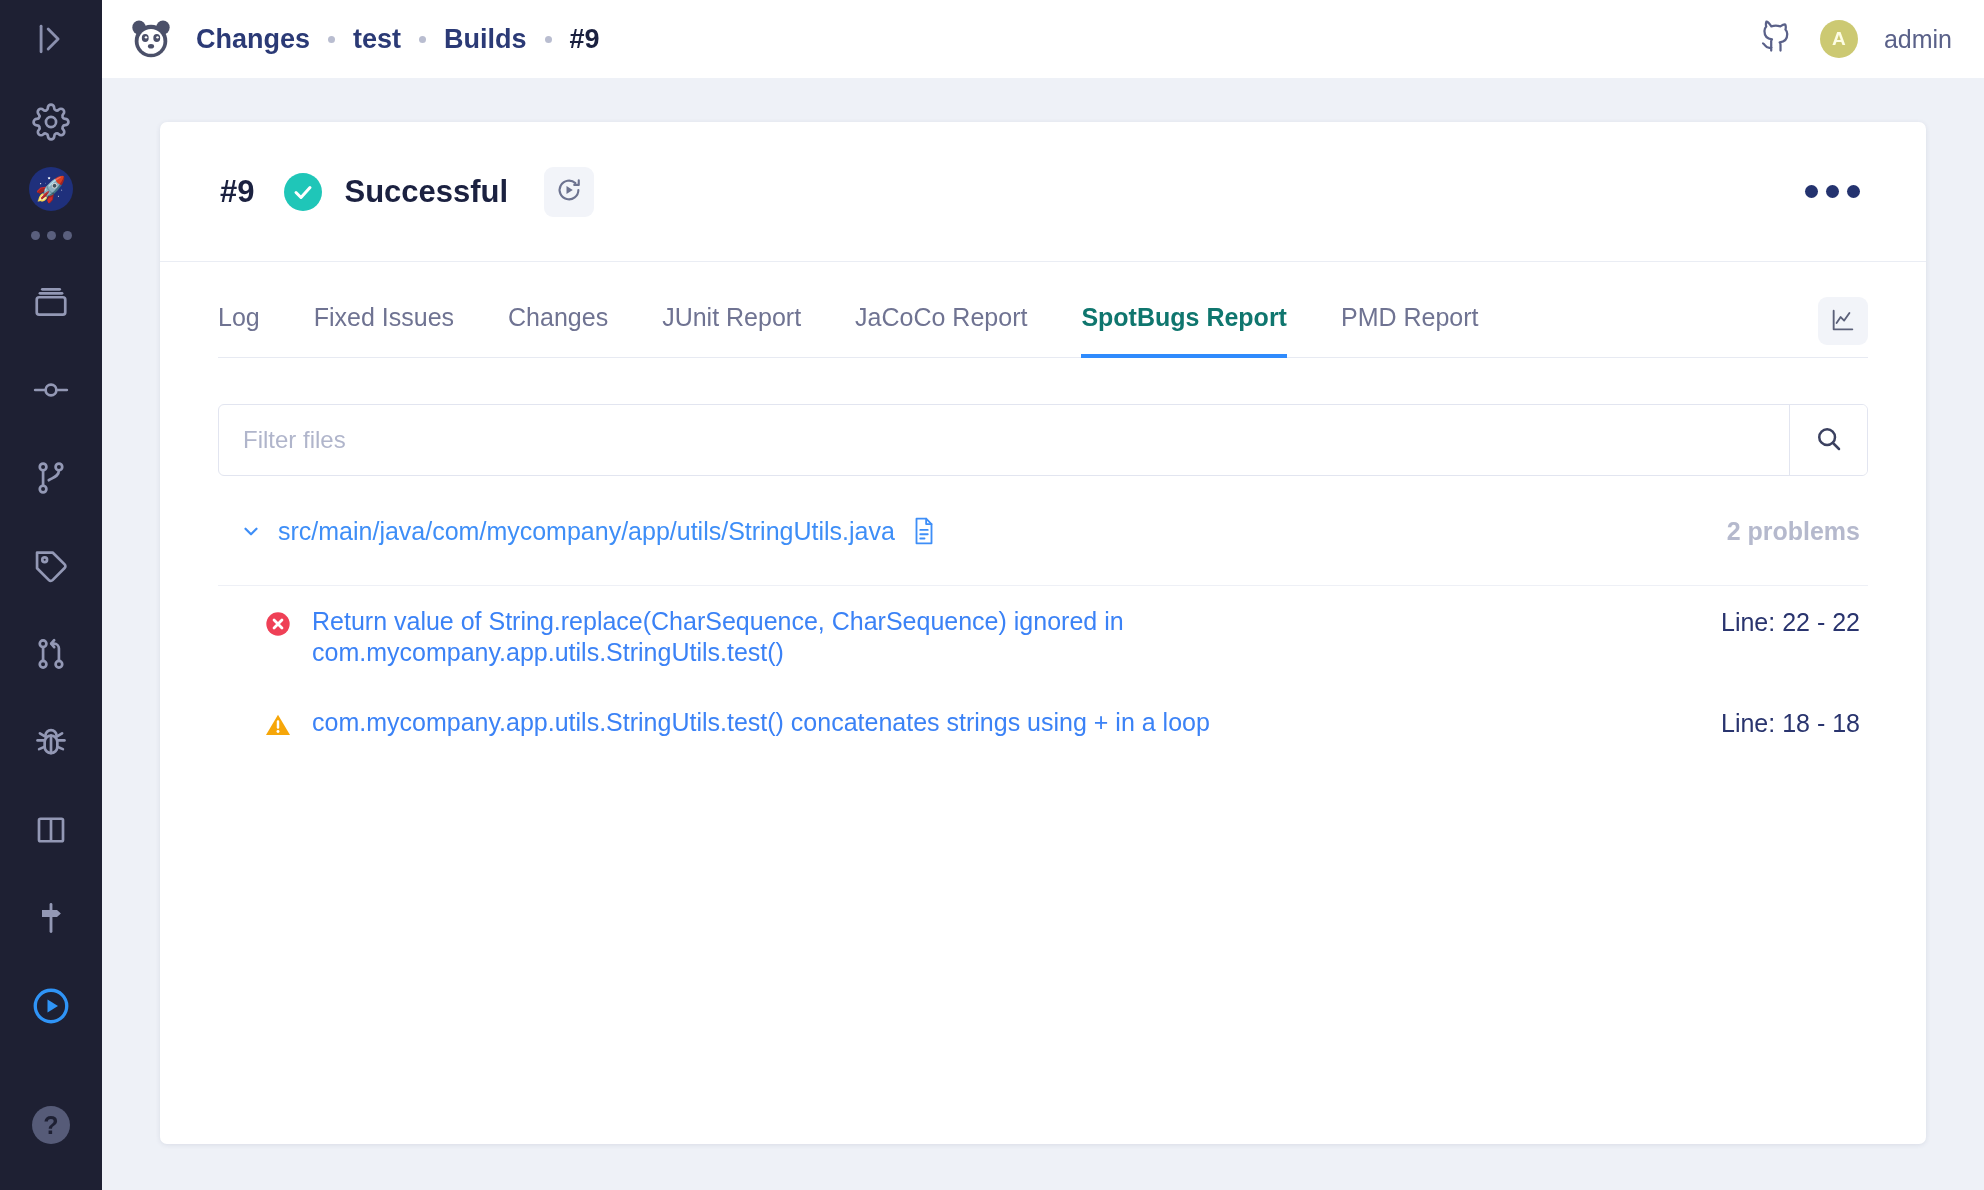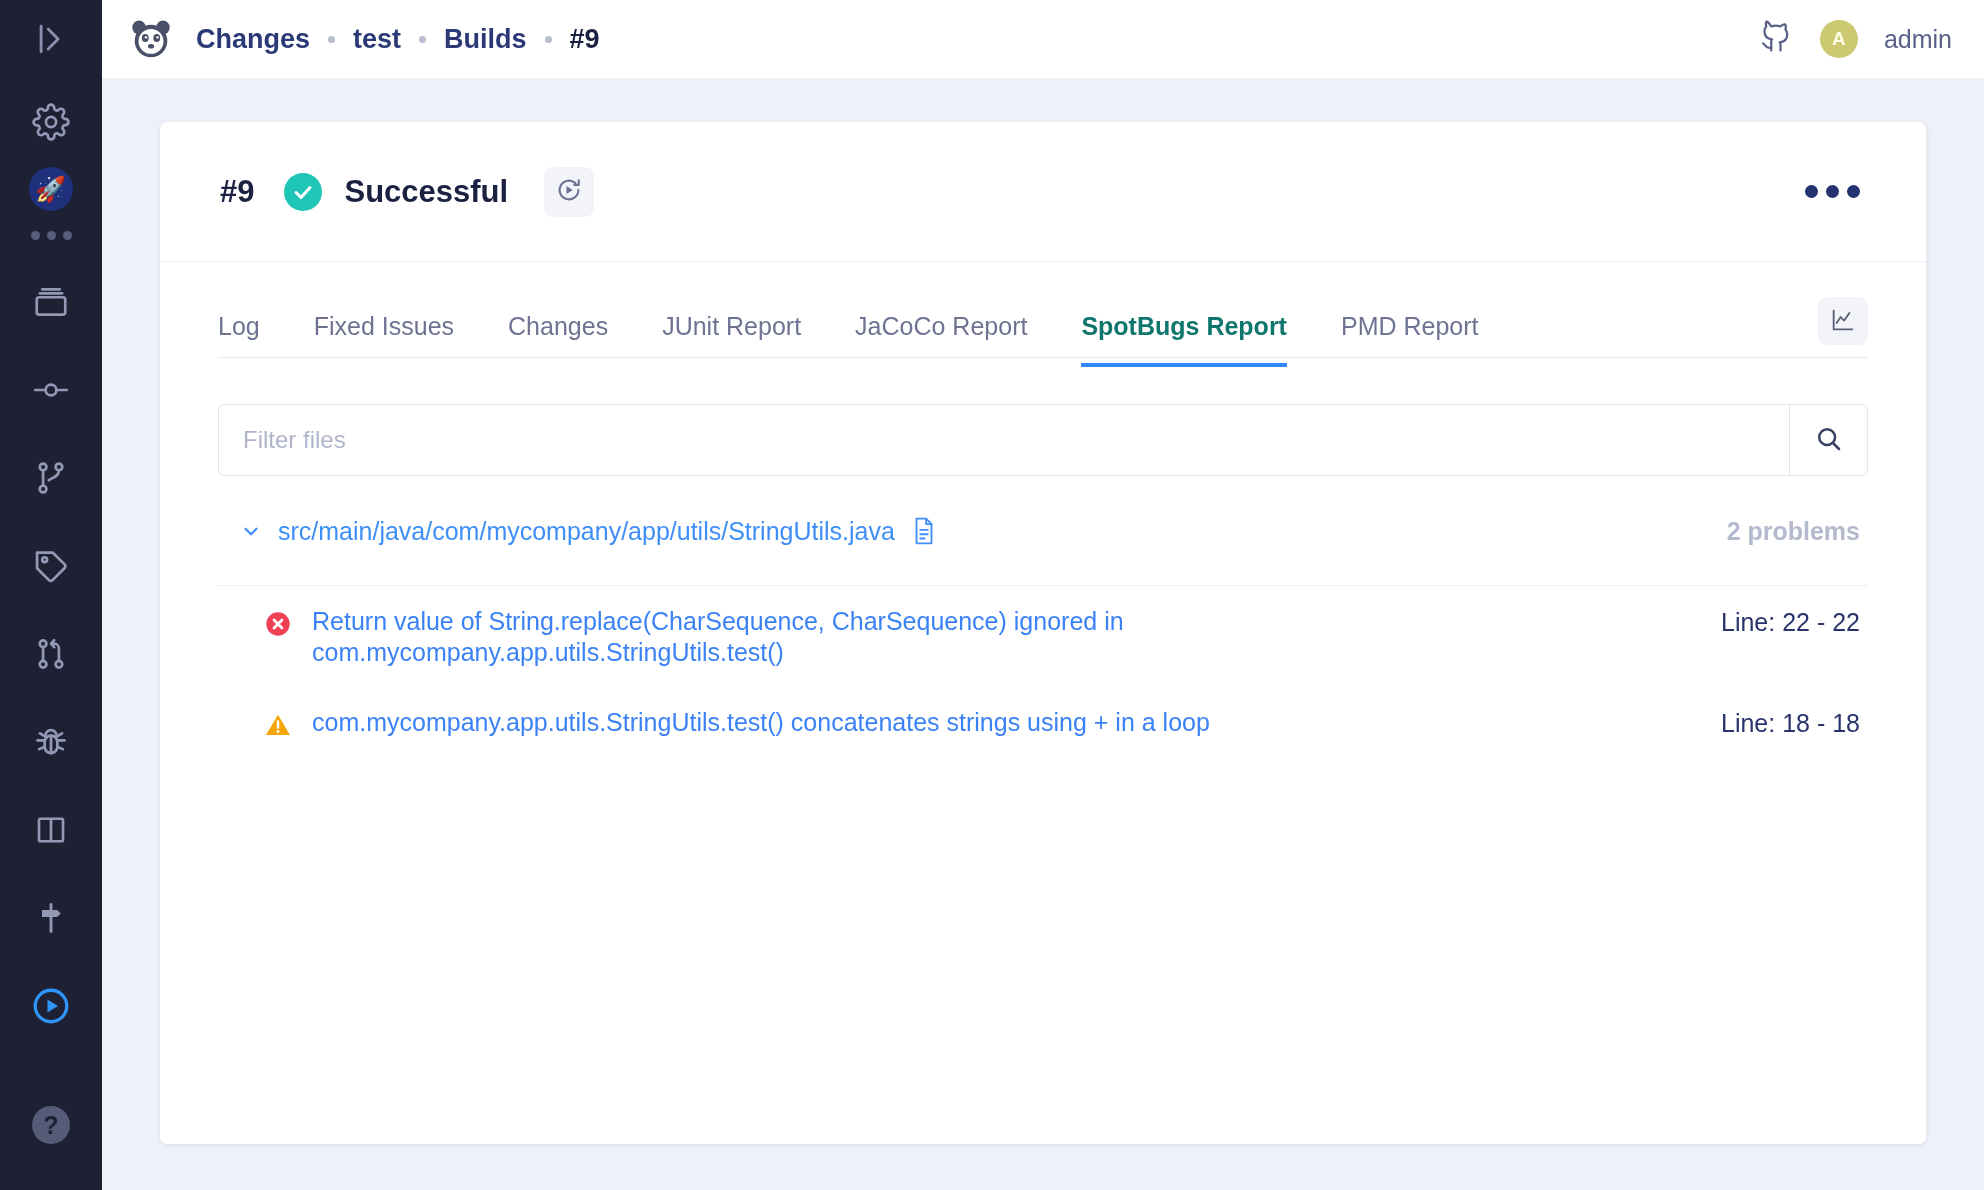--- a/index.html
+++ b/index.html
@@ -101,21 +101,21 @@
 
   .card-body { flex: 1 1 auto; padding: 0 58px; min-height: 0; display: flex; flex-direction: column; }
 
   .tabs {
     display: flex; align-items: flex-end;
     border-bottom: 1px solid #e7eaf2; height: 96px; flex: 0 0 96px;
   }
   .tab {
     font-size: 25px; color: #6f7392; padding: 0 0 22px 0; margin-right: 54px;
     cursor: pointer; white-space: nowrap; border-bottom: 4px solid transparent;
-    position: relative; top: 10px;
+    position: relative; top: 1px;
   }
   .tab.active { color: #0f766e; border-bottom-color: #2f8bfd; font-weight: bold; text-align: center; }
   .tabs-spacer { flex: 1 1 auto; }
   .chart-btn {
     width: 50px; height: 48px; border-radius: 9px; background: #f2f4f9;
     display: flex; align-items: center; justify-content: center;
     margin-bottom: 12px; cursor: pointer; border: none;
   }
 
   .filter-row { display: flex; margin-top: 46px; flex: 0 0 auto; }

